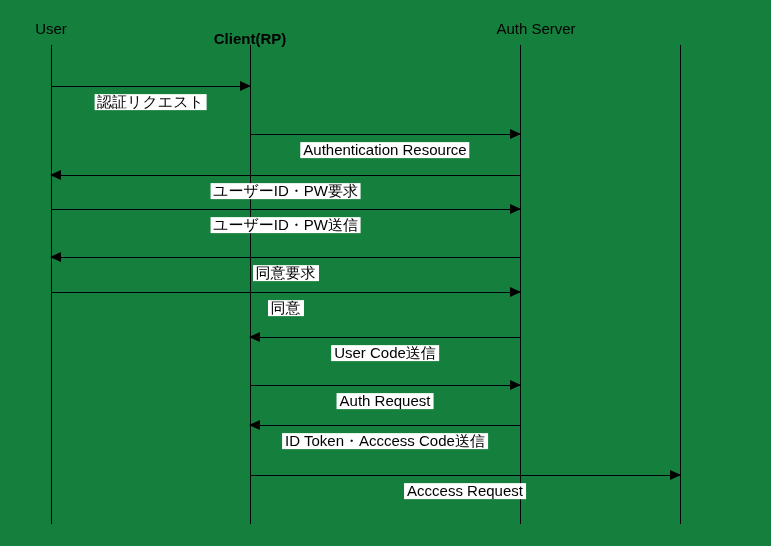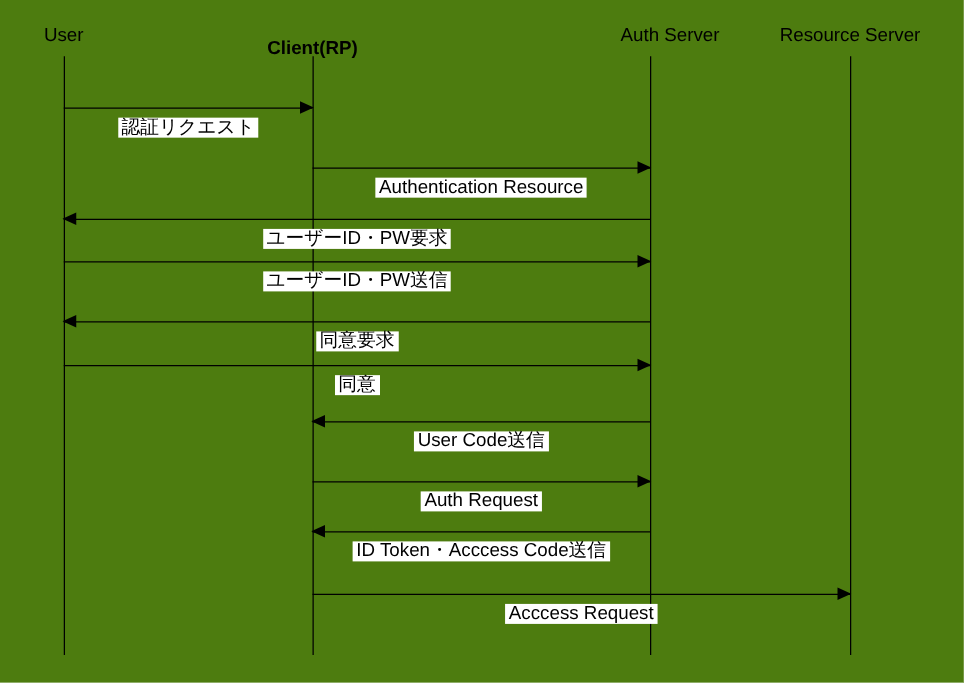--- a/index.html
+++ b/index.html
@@ -12,21 +12,21 @@
     width: 771px;
     height: 546px;
     font-family: "Liberation Sans", sans-serif;
     color: #000000;
     overflow: hidden;
   }
   #diagram-root {
     position: relative;
     width: 771px;
     height: 546px;
-    background: #4d7c0f;
+    background: #15803d;
   }
   .actor-header {
     position: absolute;
     transform: translateX(-50%);
     white-space: nowrap;
     font-size: 15px;
     line-height: 1;
     color: #000000;
     text-align: center;
   }
@@ -81,21 +81,20 @@
 <body>
 
 <div id="diagram-root">
 
 <div class="actor-header" style="left: 51px; top: 21px;">User</div>
     <div class="lifeline" style="left: 51px; top: 45px; height: 479px;"></div>
     <div class="actor-header" style="left: 250px; top: 31px; font-weight: bold;">Client(RP)</div>
     <div class="lifeline" style="left: 250px; top: 45px; height: 479px;"></div>
     <div class="actor-header" style="left: 520px; top: 21px; margin-left: 16px;">Auth Server</div>
     <div class="lifeline" style="left: 520px; top: 45px; height: 479px;"></div>
-    <div class="actor-header" style="left: 680px; top: 21px;">Resource Server</div>
     <div class="lifeline" style="left: 680px; top: 45px; height: 479px;"></div>
     <div class="message" style="left: 51px; top: 86px; width: 199px;">
       <div class="msg-line"></div>
       <div class="arrowhead right"></div>
       <div class="msg-label">認証リクエスト</div>
     </div>
     <div class="message" style="left: 250px; top: 134px; width: 270px;">
       <div class="msg-line"></div>
       <div class="arrowhead right"></div>
       <div class="msg-label">Authentication Resource</div>

